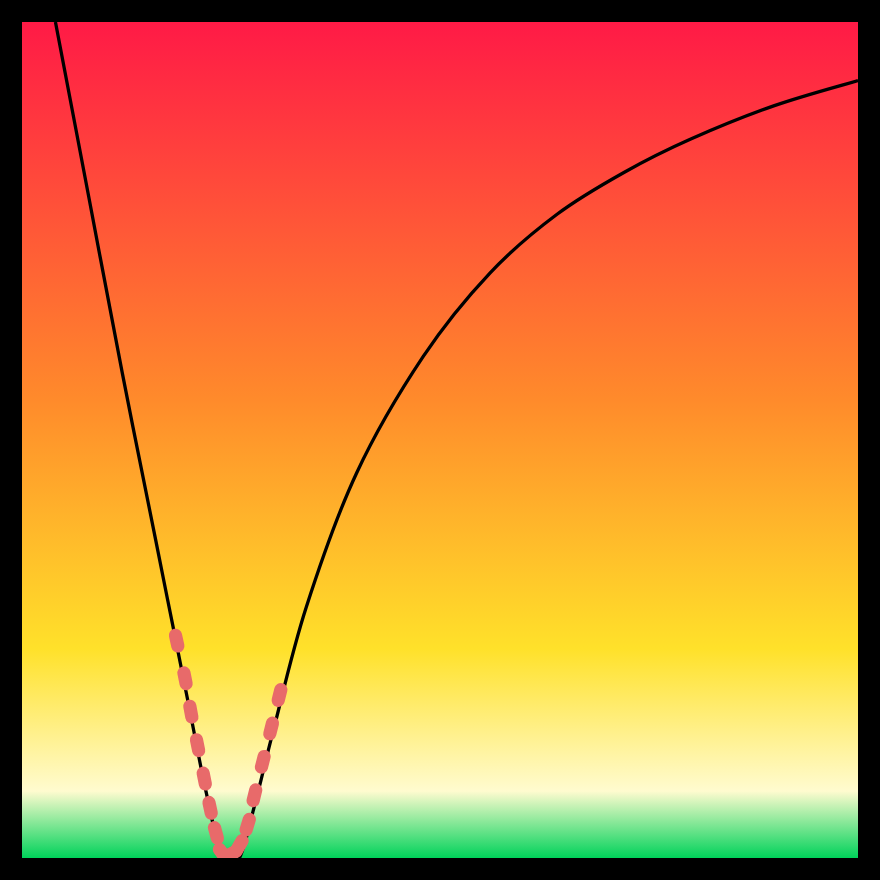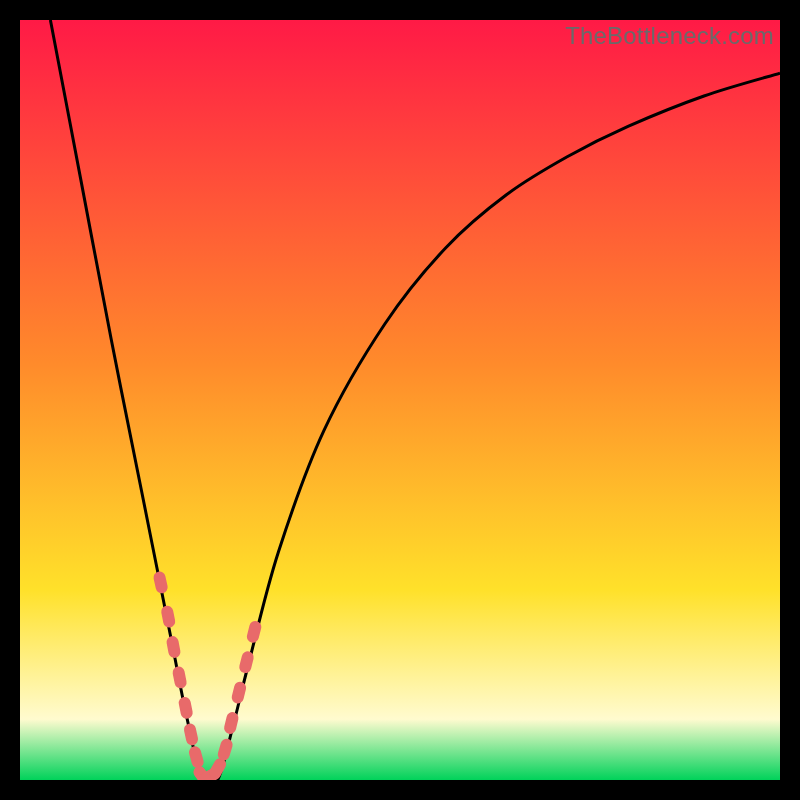--- a/index.html
+++ b/index.html
@@ -66,14 +66,13 @@
         <rect x="179.0" y="750.2" width="22" height="12" rx="6" ry="6" fill="#e86a6a" transform="rotate(-26.6 190.0 756.2)"></rect>
         <rect x="186.6" y="742.6" width="22" height="12" rx="6" ry="6" fill="#e86a6a" transform="rotate(-60.3 197.6 748.6)"></rect>
         <rect x="194.2" y="723.6" width="22" height="12" rx="6" ry="6" fill="#e86a6a" transform="rotate(-73.3 205.2 729.6)"></rect>
         <rect x="200.3" y="697.0" width="22" height="12" rx="6" ry="6" fill="#e86a6a" transform="rotate(-76.5 211.3 703.0)"></rect>
         <rect x="207.9" y="666.6" width="22" height="12" rx="6" ry="6" fill="#e86a6a" transform="rotate(-76.0 218.9 672.6)"></rect>
         <rect x="215.5" y="636.2" width="22" height="12" rx="6" ry="6" fill="#e86a6a" transform="rotate(-76.0 226.5 642.2)"></rect>
         <rect x="223.1" y="605.8" width="22" height="12" rx="6" ry="6" fill="#e86a6a" transform="rotate(-76.0 234.1 611.8)"></rect>
       </g>
   </svg>
 
-  <div class="watermark">TheBottleneck.com</div>
 </div>
 
 </body></html>

